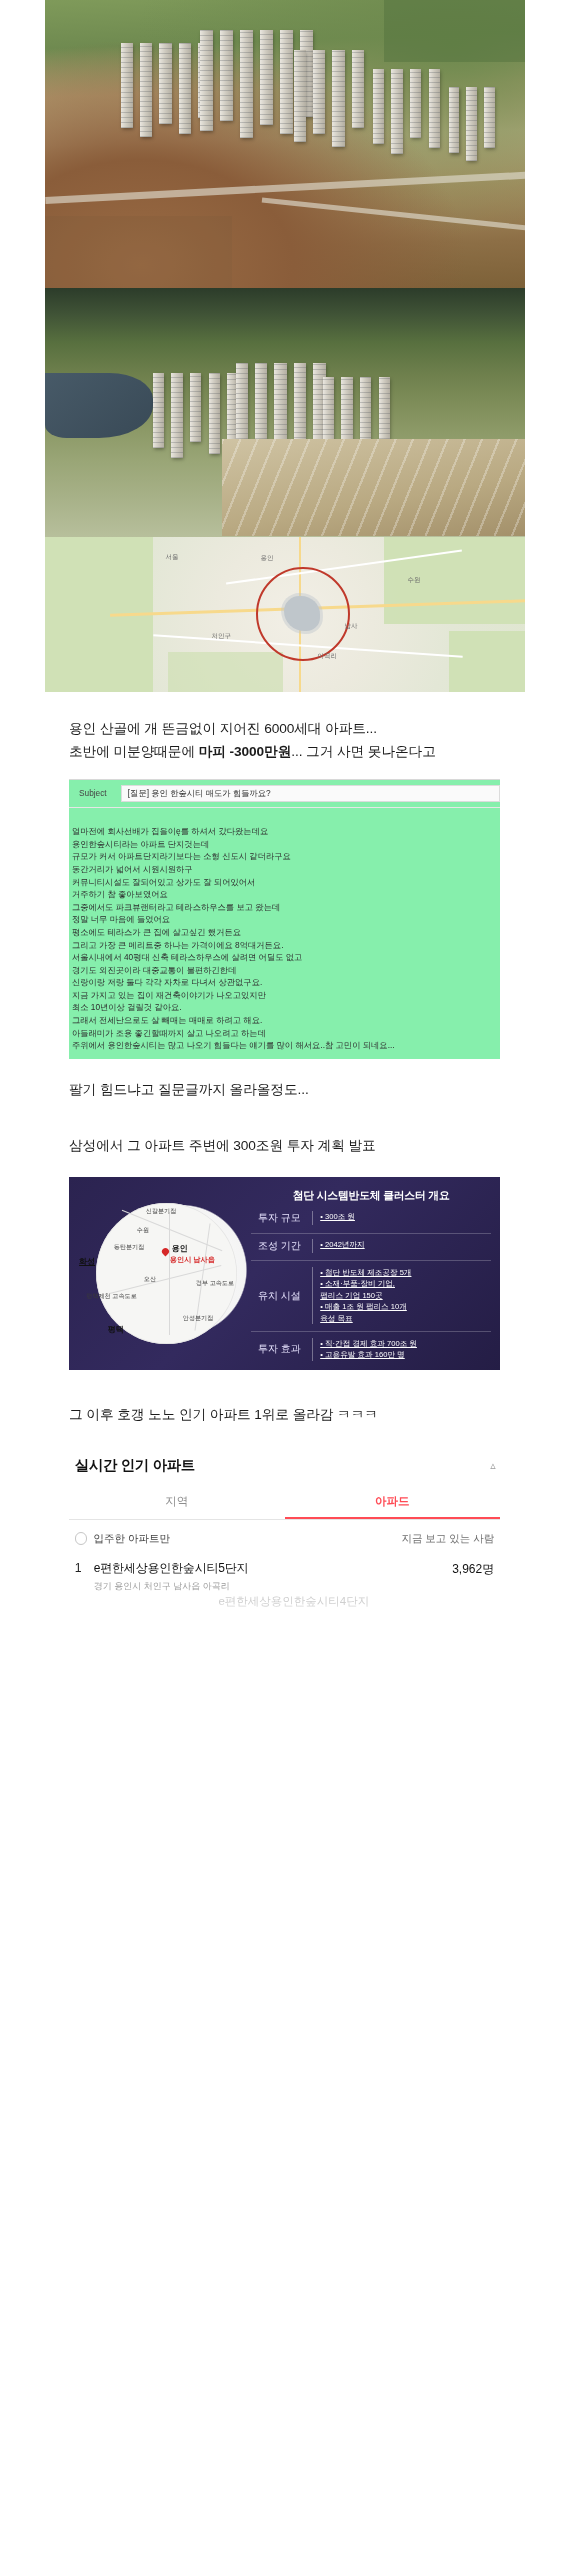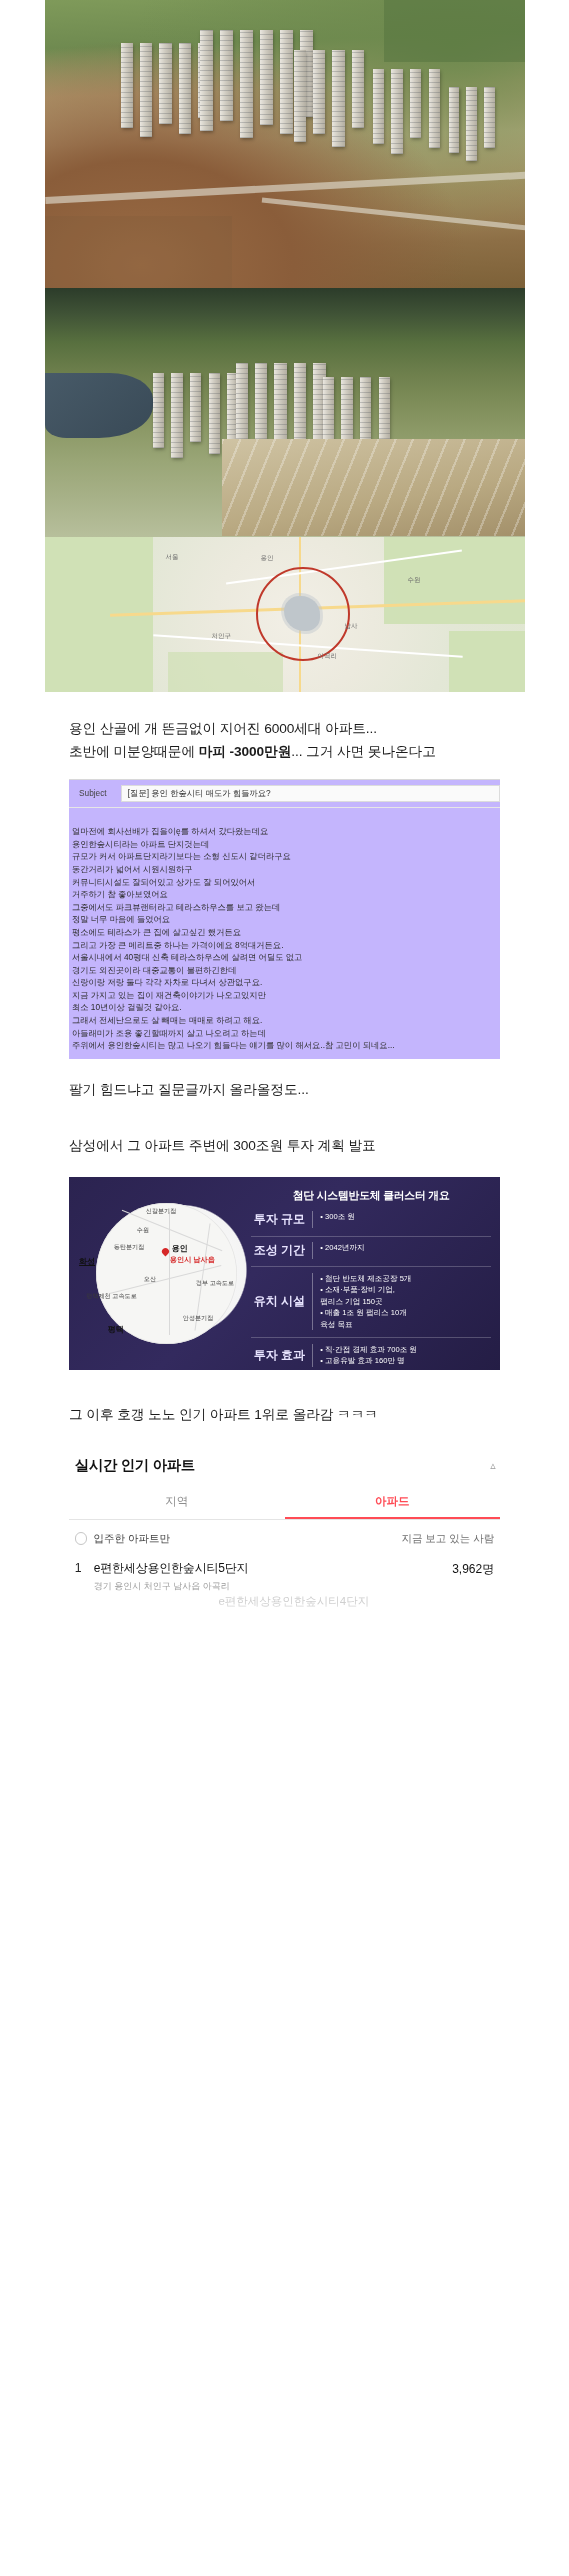--- a/index.html
+++ b/index.html
@@ -102,21 +102,21 @@
   }
   .para b { font-weight: bold; }
   .spacer-18 { height: 13px; }
   .spacer-26 { height: 19px; }
   .spacer-34 { height: 24.5px; }
   .spacer-46 { height: 33px; }
 
   
   .post {
     margin: 16px 24.5px 0 24.5px;
-    background:#c4b5fd;
+    background:#86efac;
   }
   .post-subject {
     display:flex; align-items:center;
     border-top:0.7px solid #d8d8d8;
     border-bottom:0.7px solid #e6e6e6;
     padding:5px 0;
   }
   .post-subject .label {
     font-size:8.3px; color:#444; width:52px; padding-left:10px;
   }
@@ -170,28 +170,28 @@
   .info-right {
     position:absolute; left:182px; top:11.5px; right:8.7px; bottom:8.7px;
   }
   .info-title {
     text-align:center; font-size:10.8px; font-weight:bold; letter-spacing:-0.2px;
     margin-bottom:8.7px;
   }
   .info-row { display:flex; margin-bottom:7.2px; }
   .info-key {
     width:62px; flex:0 0 62px;
-    font-size:12px; font-weight:bold; color:#e8e4ff;
+    font-size:10px; font-weight:normal; color:#e8e4ff;
     border-right:0.7px solid rgba(255,255,255,.35);
     padding-right:4.3px;
     text-align:center;
     display:flex; align-items:center; justify-content:center;
   }
   .info-vals { padding-left:7.2px; font-size:7.6px; line-height:11.5px; }
-  .info-vals div { white-space:nowrap; }
+  .info-vals div { white-space:nowrap;text-decoration:underline; }
   .info-sep { height:0.7px; background:rgba(255,255,255,.22); margin:5.8px 0; }
 
   
   .widget {
     margin: 7.2px 24.5px 0 24.5px;
     background:#fff;
   }
   .w-head {
     display:flex; align-items:center; justify-content:space-between;
     padding: 10px 4.3px 10px 5.8px;

